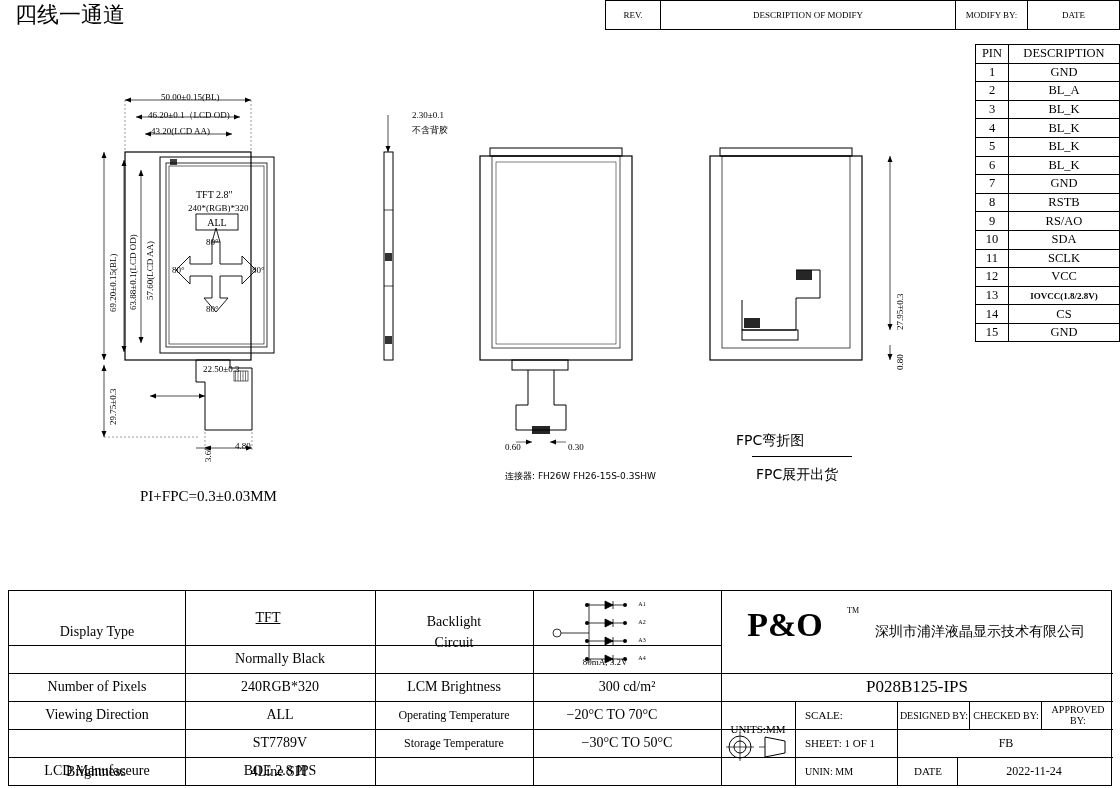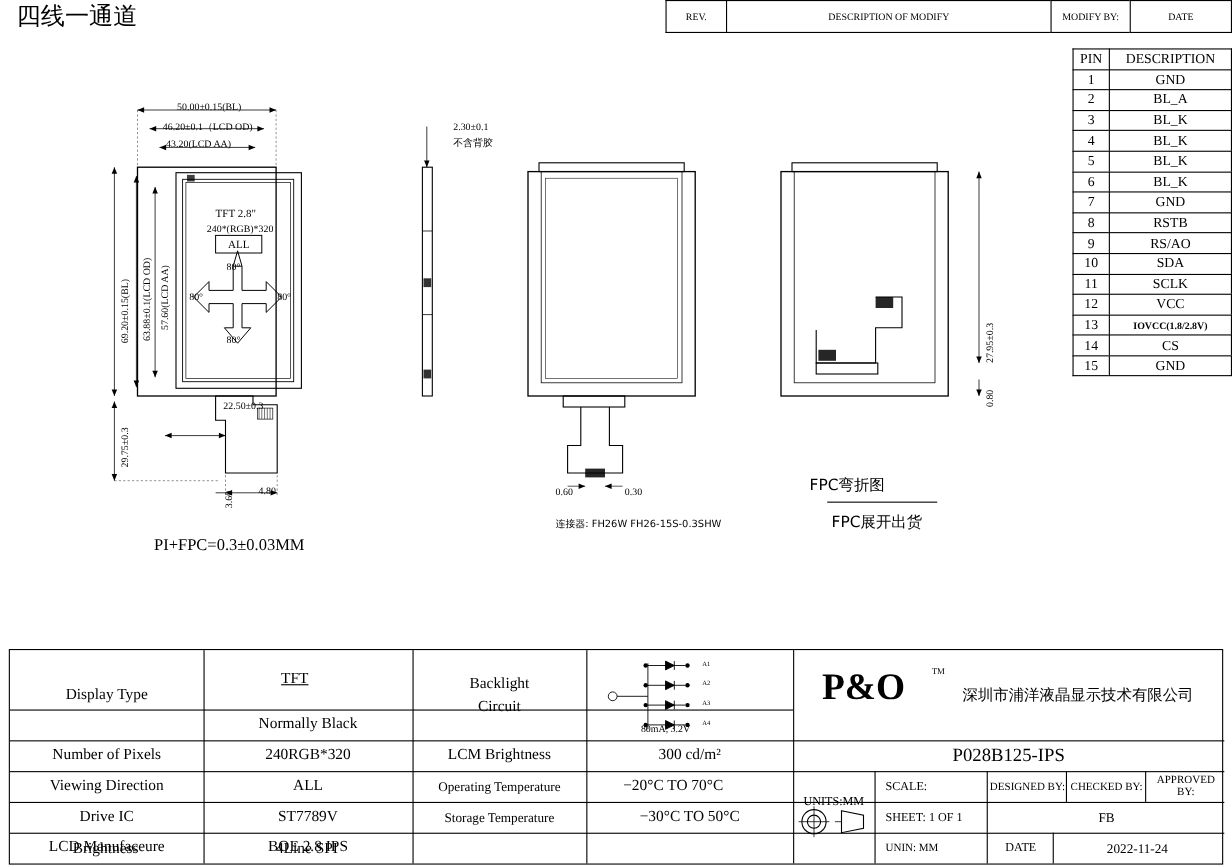--- a/index.html
+++ b/index.html
@@ -348,21 +348,20 @@
   <div class="vline" style="left:888px;top:166px;width:1px;height:28px;"></div>
   <div class="vline" style="left:960px;top:166px;width:1px;height:0;"></div>
 
   <div class="sp-txt" style="left:0;top:0;width:176px;height:82px;">Display Type</div>
   <div class="sp-txt" style="left:164px;top:0;width:190px;height:54px;text-decoration:underline;">TFT</div>
   <div class="sp-txt" style="left:176px;top:54px;width:190px;height:28px;">Normally Black</div>
   <div class="sp-txt" style="left:0;top:82px;width:176px;height:28px;">Number of Pixels</div>
   <div class="sp-txt" style="left:176px;top:82px;width:190px;height:28px;">240RGB*320</div>
   <div class="sp-txt" style="left:0;top:110px;width:176px;height:28px;">Viewing Direction</div>
   <div class="sp-txt" style="left:176px;top:110px;width:190px;height:28px;">ALL</div>
-  <div class="sp-txt" style="left:0;top:138px;width:176px;height:28px;">Drive IC</div>
   <div class="sp-txt" style="left:176px;top:138px;width:190px;height:28px;">ST7789V</div>
   <div class="sp-txt" style="left:0;top:166px;width:176px;height:28px;">LCD Manufaceure</div>
   <div class="sp-txt" style="left:176px;top:166px;width:190px;height:28px;">BOE 2.8 IPS</div>
 
   <div class="sp-txt" style="left:366px;top:0;width:158px;height:82px;white-space:pre-line;line-height:1.5;">Backlight
 Circuit</div>
   <div class="sp-txt" style="left:366px;top:82px;width:158px;height:28px;">LCM Brightness</div>
   <div class="sp-txt" style="left:524px;top:82px;width:188px;height:28px;">300 cd/m²</div>
   <div class="sp-txt" style="left:366px;top:110px;width:158px;height:28px;font-size:12px;">Operating Temperature</div>
   <div class="sp-txt" style="left:509px;top:110px;width:188px;height:28px;">−20°C TO 70°C</div>

